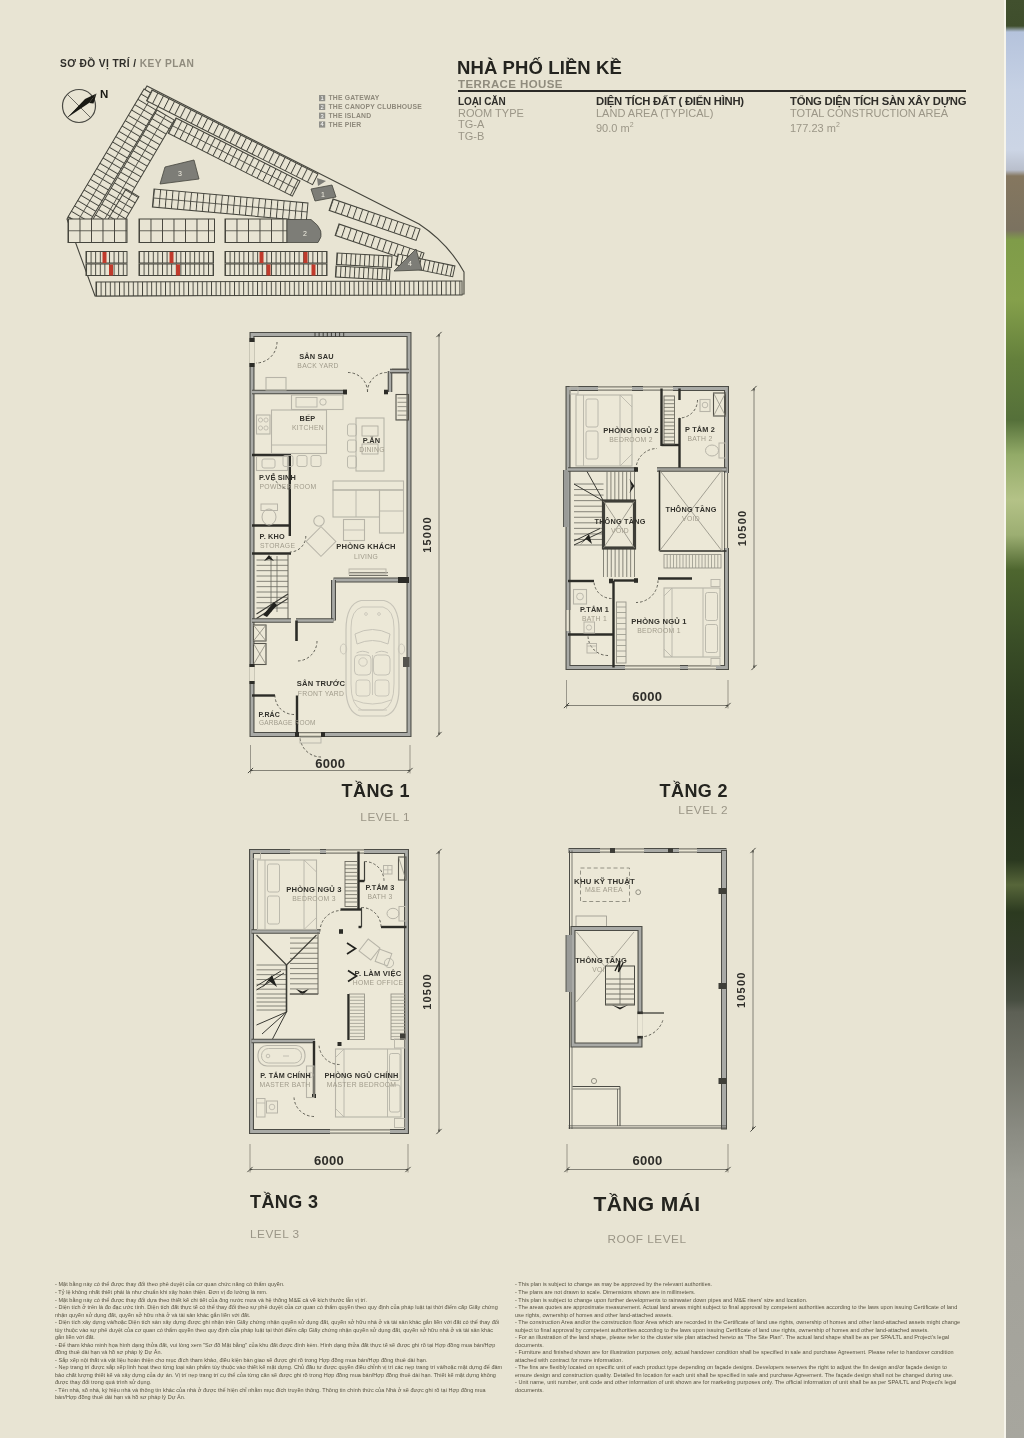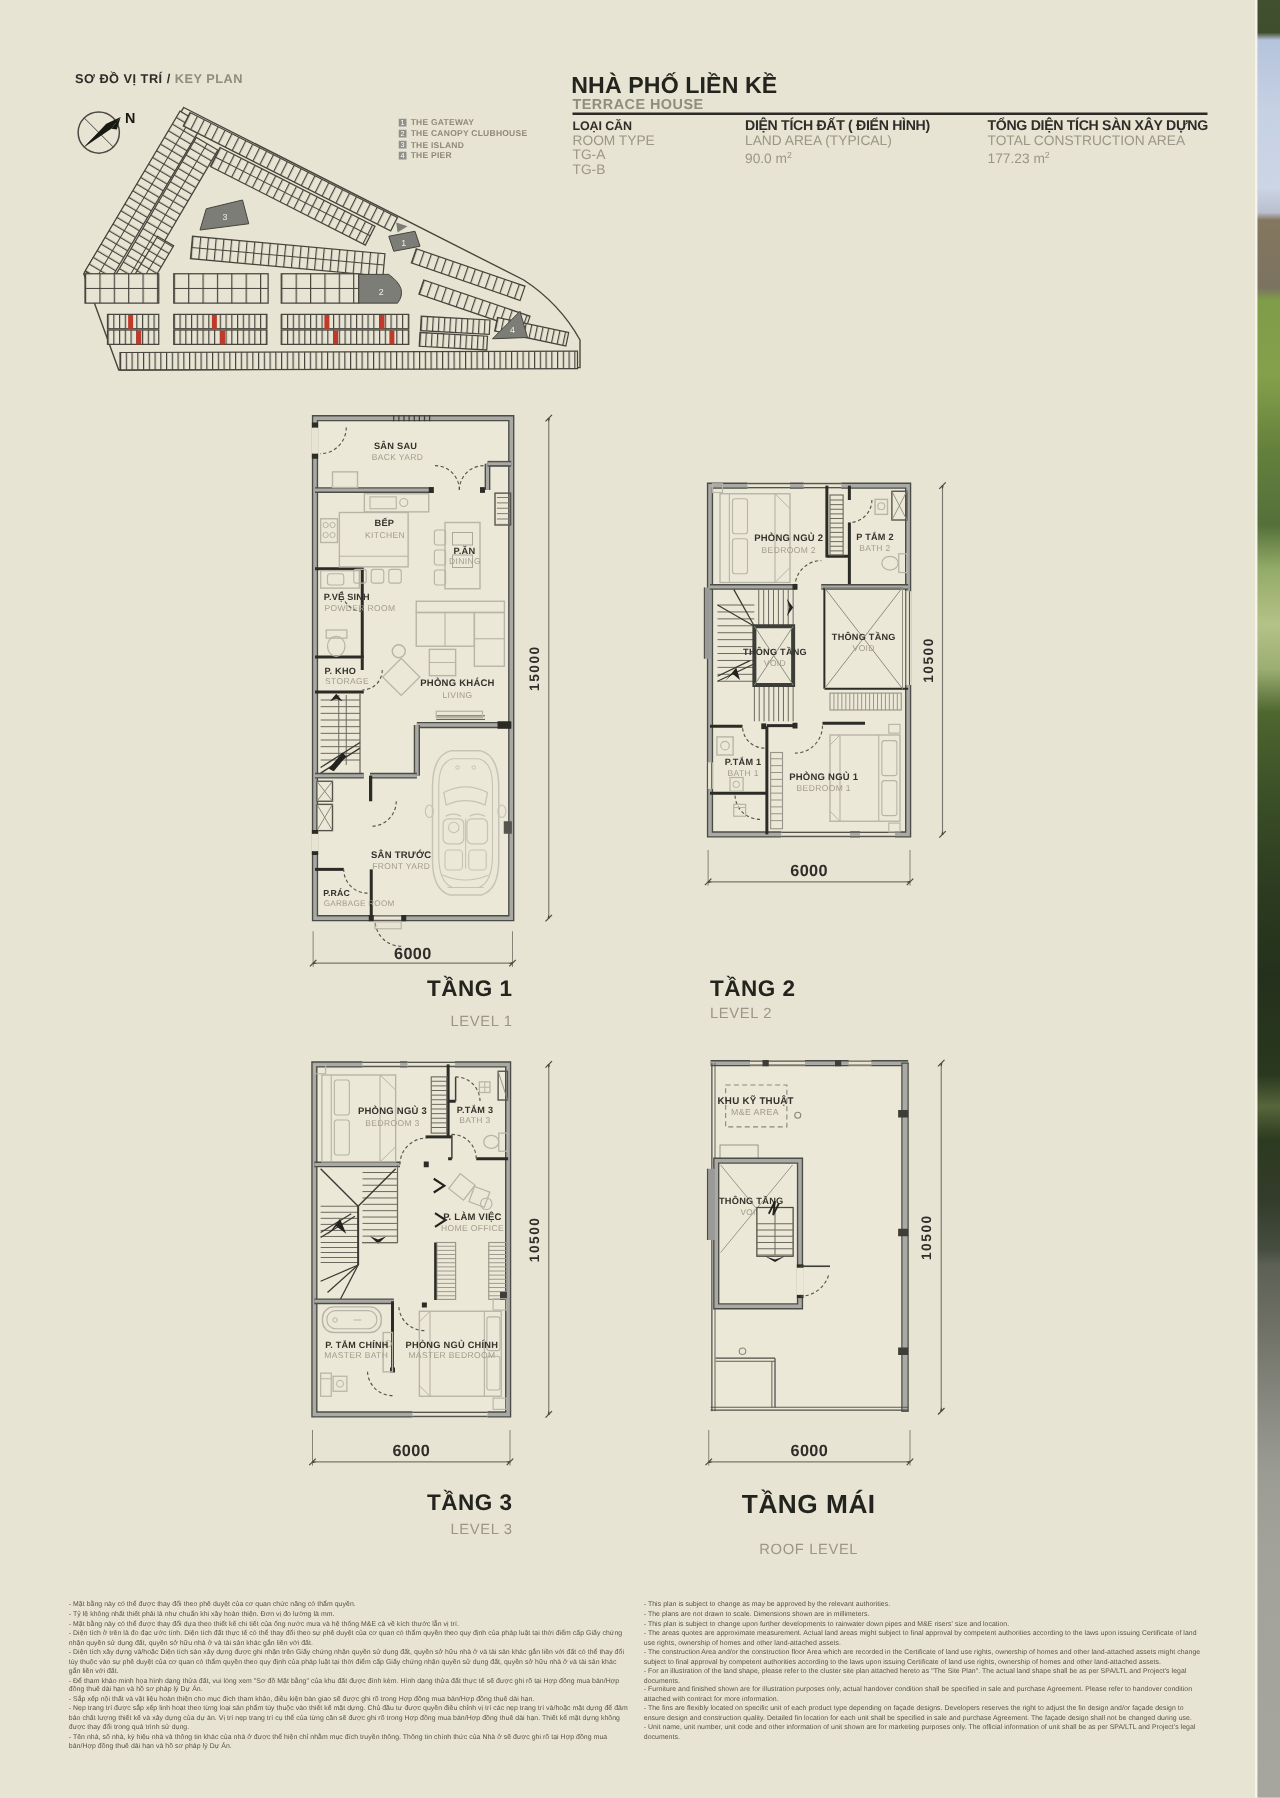--- a/index.html
+++ b/index.html
@@ -1221,28 +1221,28 @@
   <div class="hdr-vn" style="font-size:11.3px;letter-spacing:-.25px">TỔNG DIỆN TÍCH SÀN XÂY DỰNG</div>
   <div class="g">TOTAL CONSTRUCTION AREA</div>
   <div class="g">177.23 m<sup style="font-size:7px">2</sup></div>
 </div>
 
 <div class="abs" style="left:250px;top:781px;width:160px;text-align:right">
   <div style="font-size:18px;font-weight:bold;color:#24241f;letter-spacing:.4px">TẦNG 1</div>
   <div style="font-size:11.8px;color:#9b9687;letter-spacing:.5px;margin-top:8px">LEVEL 1</div>
 </div>
 
-<div class="abs" style="left:568px;top:781px;width:160px;text-align:left">
+<div class="abs" style="left:568px;top:781px;width:160px;text-align:right">
   <div style="font-size:18px;font-weight:bold;color:#24241f;letter-spacing:.4px">TẦNG 2</div>
   <div style="font-size:11.8px;color:#9b9687;letter-spacing:.5px;margin-top:1px">LEVEL 2</div>
 </div>
 
-<div class="abs" style="left:250px;top:1192px;width:160px;text-align:right">
+<div class="abs" style="left:250px;top:1192px;width:160px;text-align:left">
   <div style="font-size:18px;font-weight:bold;color:#24241f;letter-spacing:.4px">TẦNG 3</div>
-  <div style="font-size:11.8px;color:#9b9687;letter-spacing:.5px;margin-top:3px">LEVEL 3</div>
+  <div style="font-size:11.8px;color:#9b9687;letter-spacing:.5px;margin-top:14px">LEVEL 3</div>
 </div>
 
 <div class="abs" style="left:567px;top:1192px;width:160px;text-align:center">
   <div style="font-size:21px;font-weight:bold;color:#24241f;letter-spacing:.4px">TẦNG MÁI</div>
   <div style="font-size:11.8px;color:#9b9687;letter-spacing:.5px;margin-top:16px">ROOF LEVEL</div>
 </div>
 
 <div class="abs disc" style="left:55px;top:1281px;width:448px">
 <div>- Mặt bằng này có thể được thay đổi theo phê duyệt của cơ quan chức năng có thẩm quyền.</div>
 <div>- Tỷ lệ không nhất thiết phải là như chuẩn khi xây hoàn thiện. Đơn vị đo lường là mm.</div>

